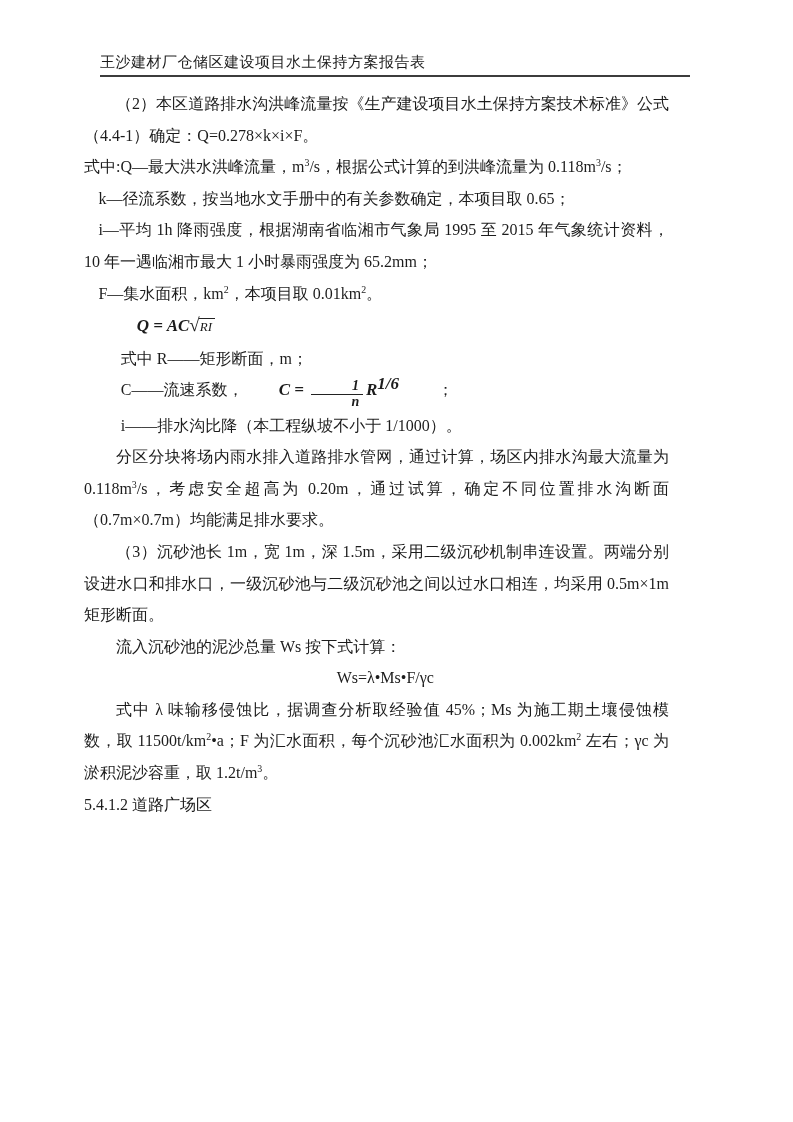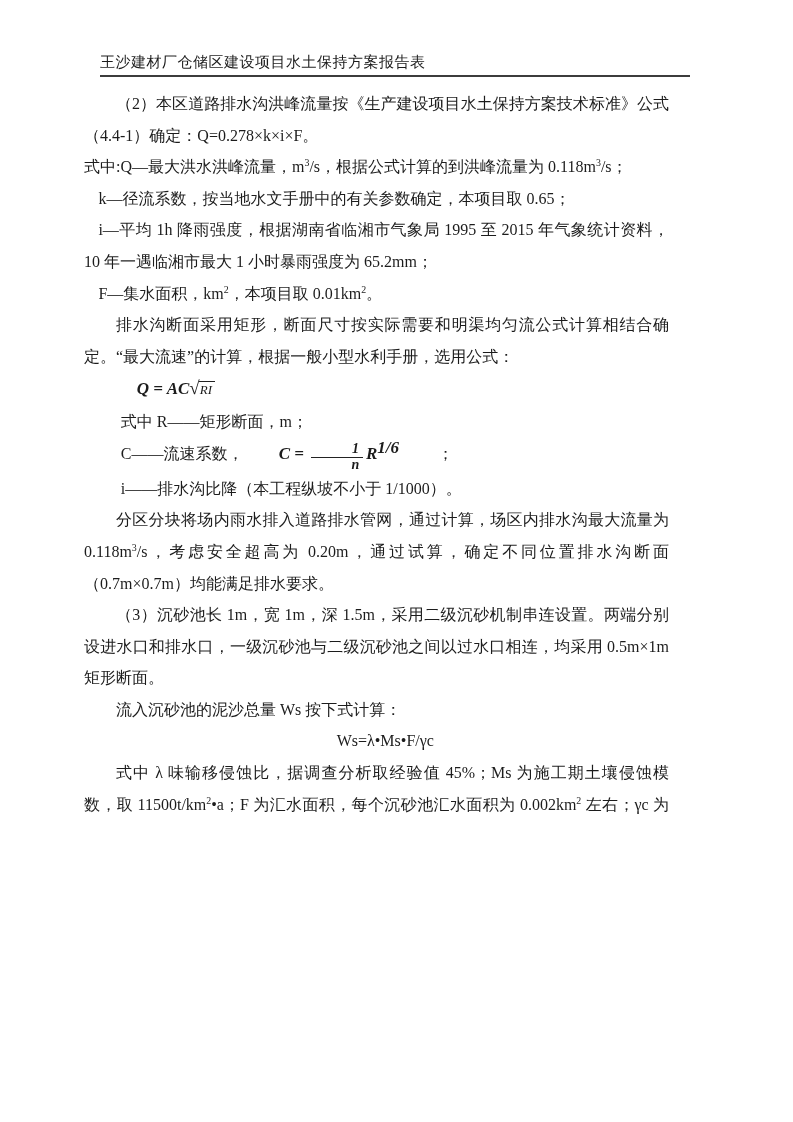--- a/index.html
+++ b/index.html
@@ -100,21 +100,20 @@
   <div class="doc-header">
     <span>王沙建材厂仓储区建设项目水土保持方案报告表</span>
   </div>
 
   <div class="doc-body">
       <p class="p-indent"><span>（2）本区道路排水沟洪峰流量按《生产建设项目水土保持方案技术标准》公式（4.4-1）确定：Q=0.278×k×i×F。</span></p>
       <p class="p-flush"><span>式中:Q—最大洪水洪峰流量，m</span><sup>3</sup><span>/s，根据公式计算的到洪峰流量为 0.118m</span><sup>3</sup><span>/s；</span></p>
       <p class="p-definition"><span>k—径流系数，按当地水文手册中的有关参数确定，本项目取 0.65；</span></p>
       <p class="p-definition"><span>i—平均 1h 降雨强度，根据湖南省临湘市气象局 1995 至 2015 年气象统计资料，10 年一遇临湘市最大 1 小时暴雨强度为 65.2mm；</span></p>
       <p class="p-definition"><span>F—集水面积，km</span><sup>2</sup><span>，本项目取 0.01km</span><sup>2</sup><span>。</span></p>
-      <p class="p-indent"><span>排水沟断面采用矩形，断面尺寸按实际需要和明渠均匀流公式计算相结合确定。“最大流速”的计算，根据一般小型水利手册，选用公式：</span></p>
       <p class="p-formula"><span class="mt">Q</span><span class="mt"> = </span><span class="mt">AC</span><span class="sqrt"><span class="rad">√</span><span class="rr">RI</span></span></p>
       <p class="p-subdefinition"><span>式中 R——矩形断面，m；</span></p>
       <p class="p-subdefinition"><span>C——流速系数，</span><span class="gap" style="width: 2.2em;"></span><span class="mt">C</span><span class="mt"> = </span><span class="frac"><span class="num">1</span><span class="den">n</span></span><span class="mt">R</span><sup class="mt">1/6</sup><span class="gap" style="width: 2.4em;"></span><span>；</span></p>
       <p class="p-subdefinition"><span>i——排水沟比降（本工程纵坡不小于 1/1000）。</span></p>
       <p class="p-indent"><span>分区分块将场内雨水排入道路排水管网，通过计算，场区内排水沟最大流量为 0.118m</span><sup>3</sup><span>/s，考虑安全超高为 0.20m，通过试算，确定不同位置排水沟断面（0.7m×0.7m）均能满足排水要求。</span></p>
       <p class="p-indent"><span>（3）沉砂池长 1m，宽 1m，深 1.5m，采用二级沉砂机制串连设置。两端分别设进水口和排水口，一级沉砂池与二级沉砂池之间以过水口相连，均采用 0.5m×1m 矩形断面。</span></p>
       <p class="p-indent"><span>流入沉砂池的泥沙总量 Ws 按下式计算：</span></p>
       <p class="p-formula-plain"><span>Ws=λ•Ms•F/γc</span></p>
       <p class="p-indent"><span>式中 λ 味输移侵蚀比，据调查分析取经验值 45%；Ms 为施工期土壤侵蚀模数，取 11500t/km</span><sup>2</sup><span>•a；F 为汇水面积，每个沉砂池汇水面积为 0.002km</span><sup>2</sup><span> 左右；γc 为淤积泥沙容重，取 1.2t/m</span><sup>3</sup><span>。</span></p>
       <p class="p-heading"><span>5.4.1.2 道路广场区</span></p>

